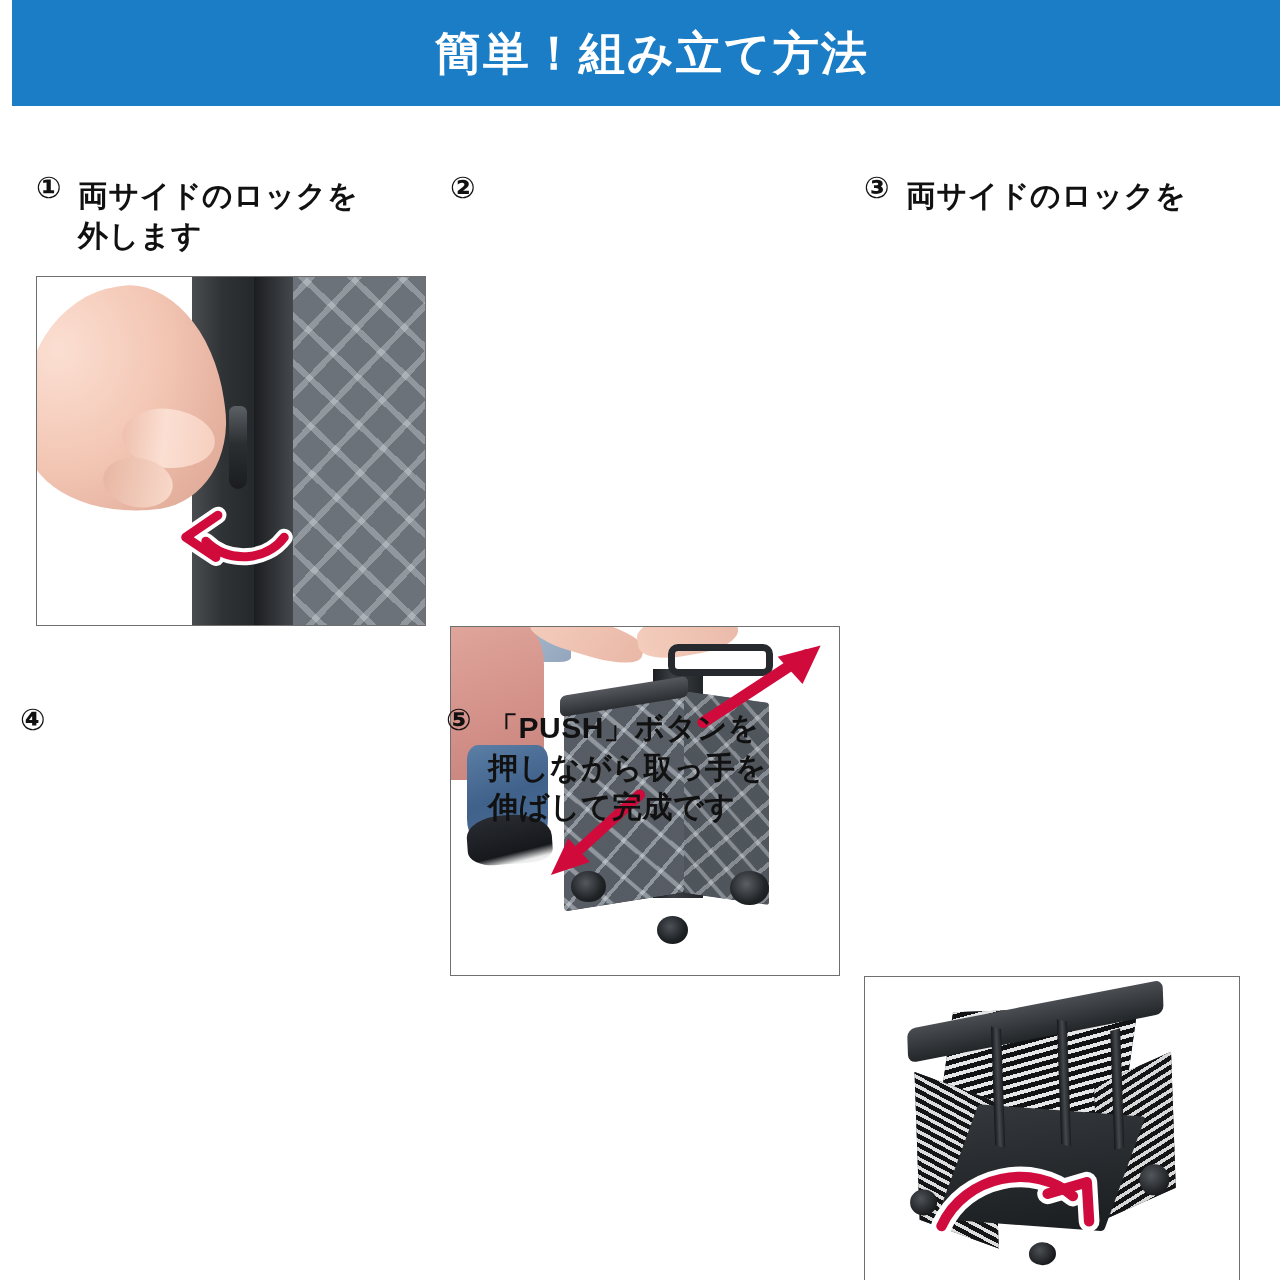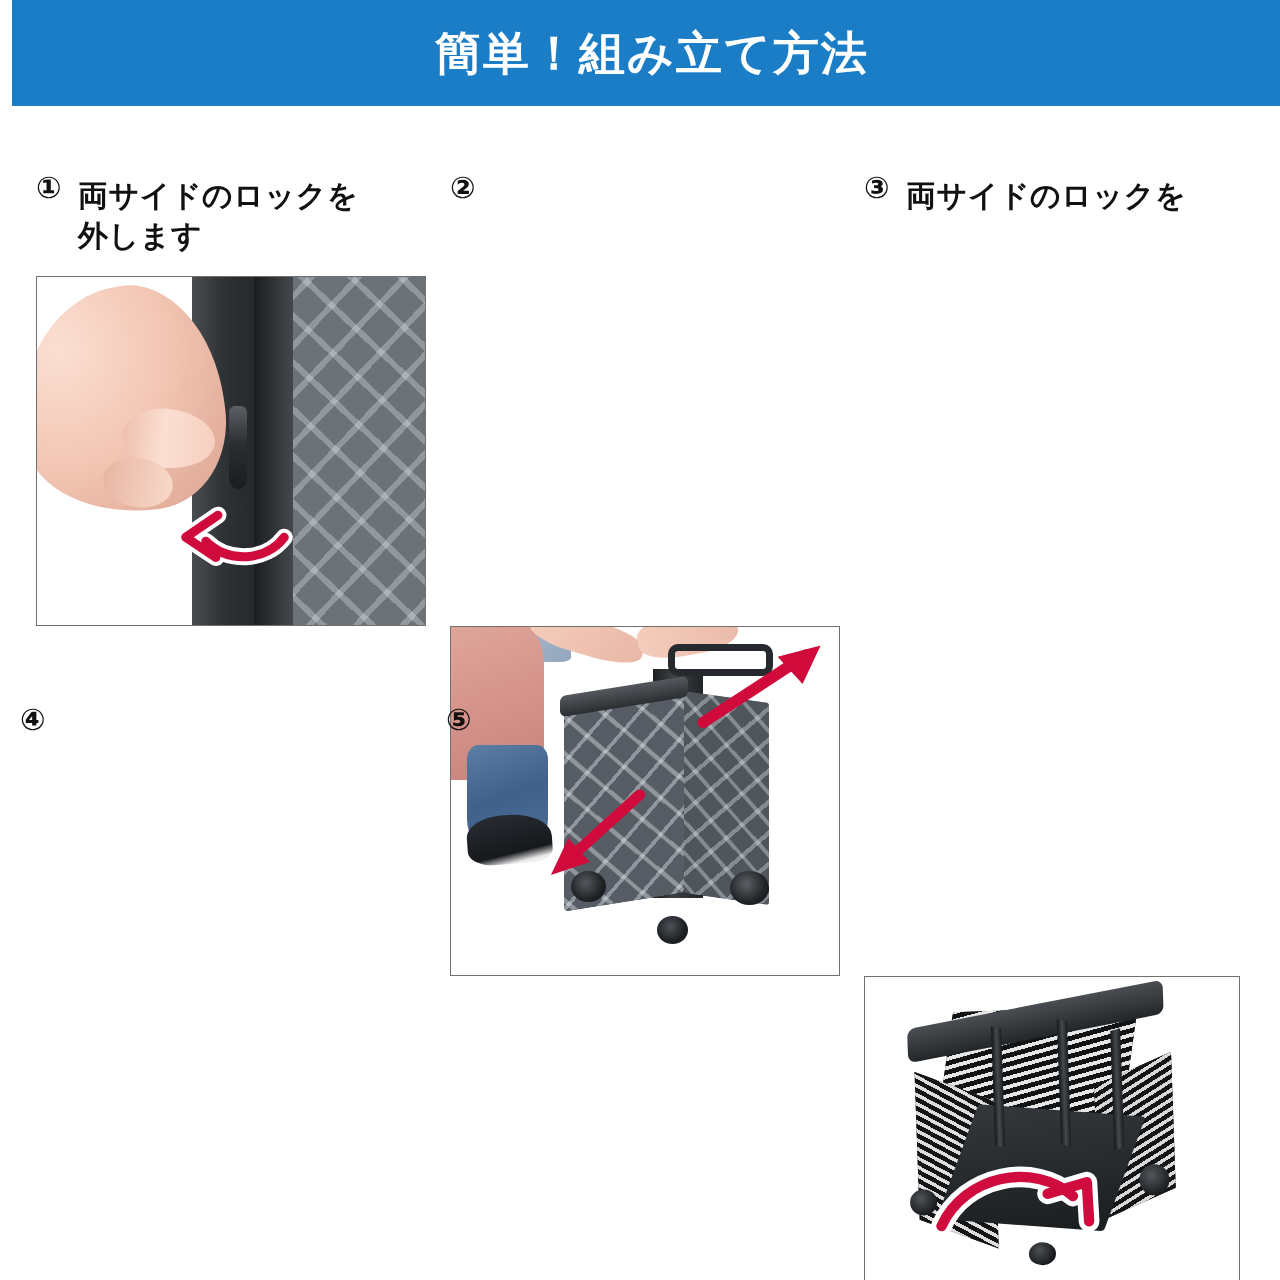--- a/index.html
+++ b/index.html
@@ -318,16 +318,19 @@
 
   <div class="step" style="left:20px; top:700px; width:400px;">
     <div class="step-caption">
       <span class="step-num">④</span>
     </div>
   </div>
 
   <div class="step" style="left:446px; top:700px; width:400px;">
     <div class="step-caption">
       <span class="step-num">⑤</span>
+      <span class="step-text">「PUSH」ボタンを
+押しながら取っ手を
+伸ばして完成です</span>
     </div>
   </div>
 
 </div>
 
 </body></html>

